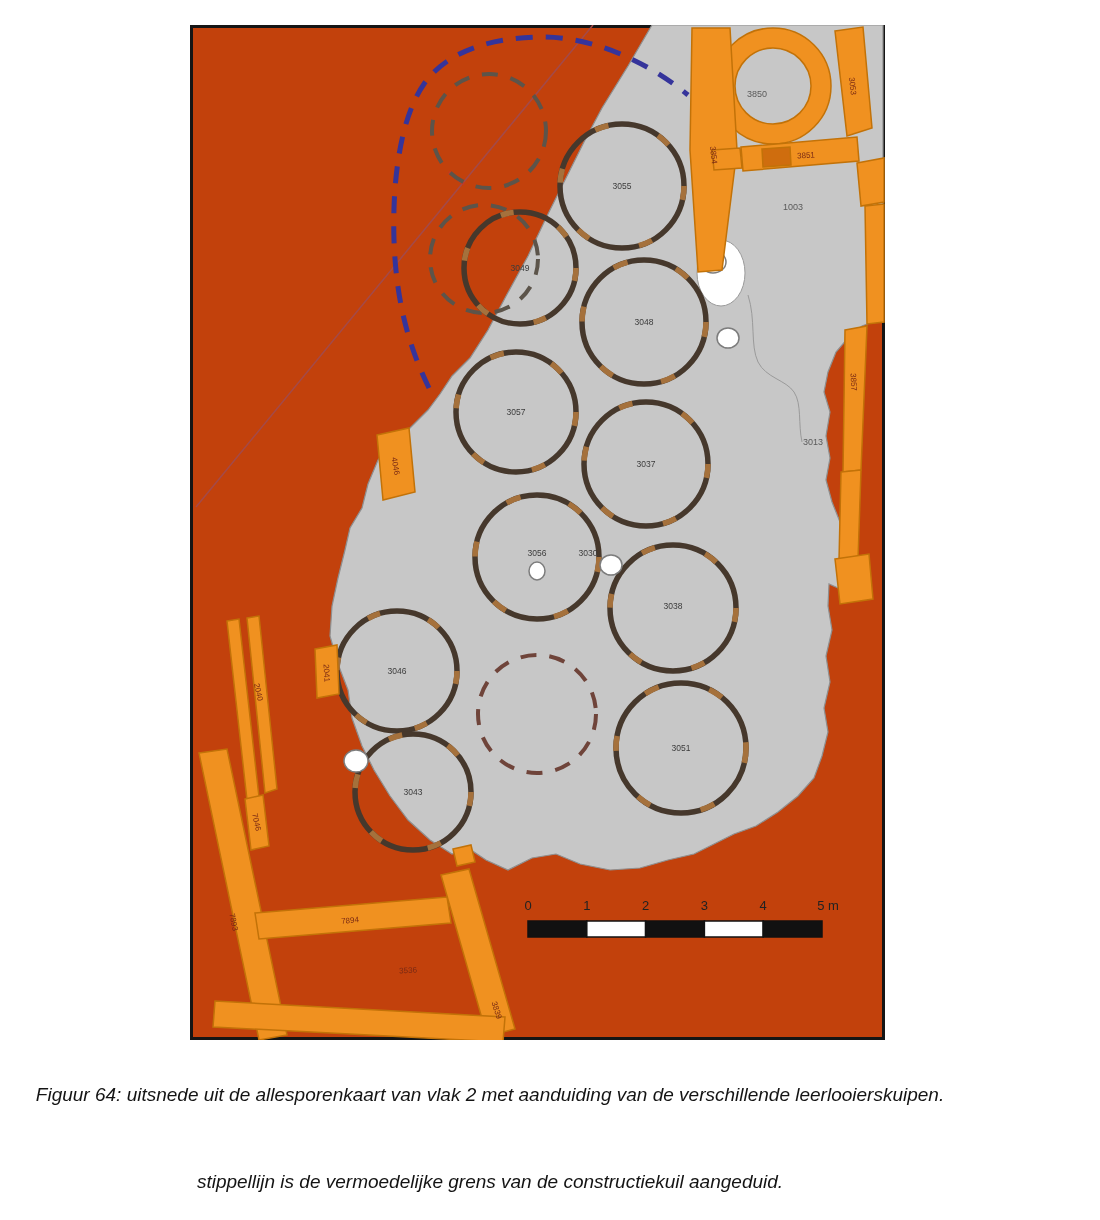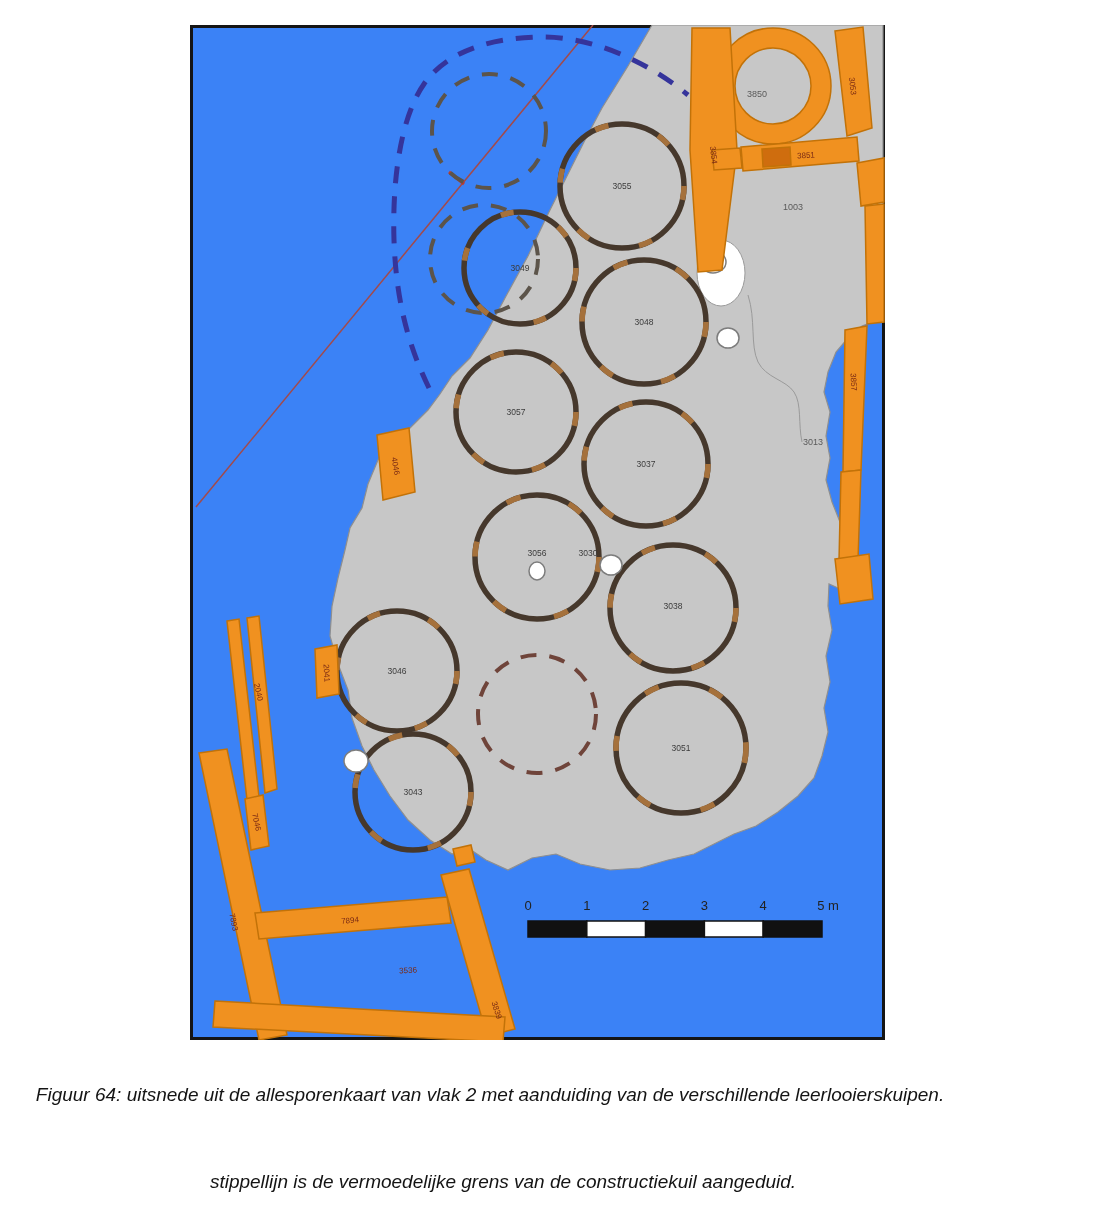--- a/index.html
+++ b/index.html
@@ -1,25 +1,25 @@
 <!DOCTYPE html>
 <html><head>
 <meta charset="utf-8">
 <style>
   html,body{margin:0;padding:0;background:#ffffff;width:1100px;height:1220px;position:relative;
     font-family:"Liberation Sans", sans-serif;}
   #page{position:absolute;left:0;top:0;width:1100px;height:1220px;background:#fff;overflow:hidden;}
   #map-frame{position:absolute;left:190px;top:25px;width:695px;height:1015px;
-    border:3px solid #151515;box-sizing:border-box;background:#3b82f6;}
+    border:3px solid #151515;box-sizing:border-box;background:#c2410c;}
   #map-svg{position:absolute;left:-3px;top:-3px;}
   .caption{position:absolute;left:0;width:980px;text-align:center;color:#141414;
     font-style:italic;font-weight:500;font-size:19px;letter-spacing:0px;}
   #cap1{top:1084px;}
   #cap2{top:1128px;}
-  #cap3{top:1171px;padding-left:13px;}
+  #cap3{top:1171px;}
   svg text{font-family:"Liberation Sans", sans-serif;}
   .vat-label{fill:#3c3c3c;font-size:8.5px;text-anchor:middle;}
   .area-label{fill:#5a5a5a;font-size:9px;text-anchor:middle;}
   .beam-label{fill:#7a2a14;font-size:8px;text-anchor:middle;}
   .tick-label{fill:#222;font-size:13px;text-anchor:middle;}
 </style>
 </head>
 <body>
 
 <div id="page">

